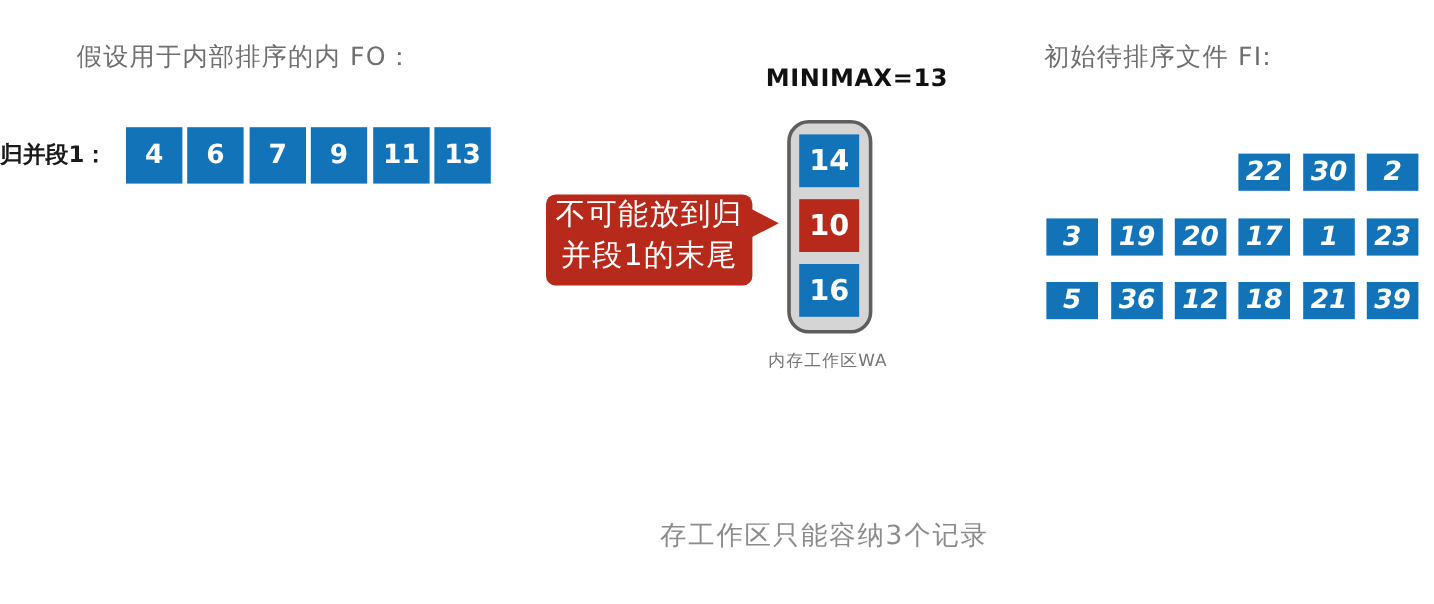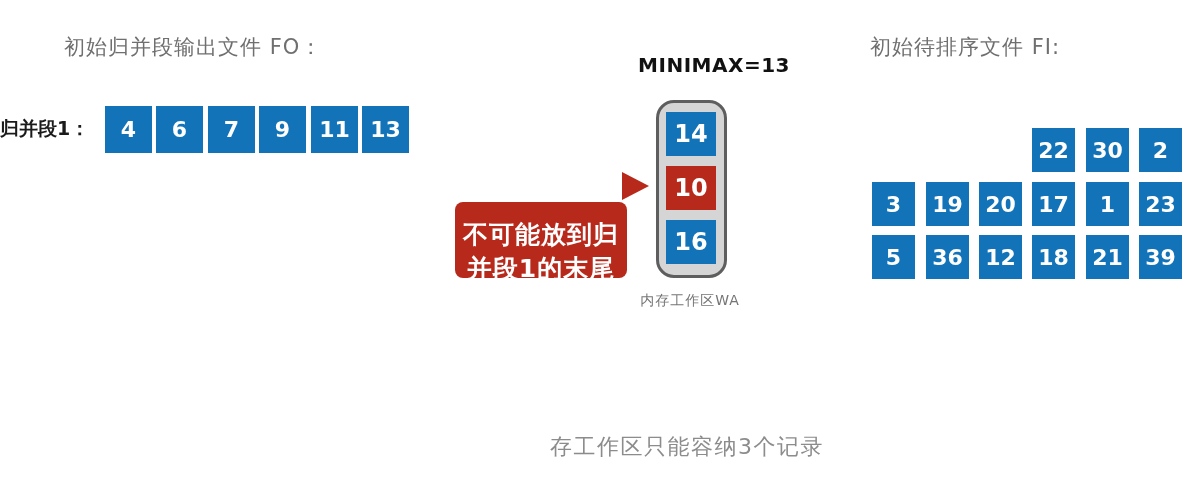--- a/index.html
+++ b/index.html
@@ -43,21 +43,21 @@
   }
   .cell{
     position:absolute;
     width:47px;height:47px;
     background:var(--blue);
     color:#ffffff;
     font-size:22px;
     font-weight:bold;
     display:flex;align-items:center;justify-content:center;
   }
-  .fi-cell{width:43px;height:44px;}
+  .fi-cell{width:43px;height:31px;font-style:italic;}
   .wa-box{
     position:absolute;
     left:656px;top:100px;
     width:71px;height:178px;
     background:var(--gray-fill);
     border:3px solid var(--gray-border);
     border-radius:18px;
   }
   .wa-cell{
     position:absolute;
@@ -71,26 +71,25 @@
   }
   .wa-cell.red{background:var(--red);}
   .callout{
     position:absolute;
     left:455px;top:162px;
     width:172px;height:76px;
     background:var(--red);
     border-radius:8px;
     color:#ffffff;
     font-size:25px;
-    font-weight:bold;
+    font-weight:normal;
     text-align:center;
     line-height:34px;
-    padding-top:16px;
+    padding-top:0;
     letter-spacing:1px;
-    margin-top:40px;
   }
   .callout-arrow{
     position:absolute;
     left:622px;top:172px;
     width:0;height:0;
     border-top:14px solid transparent;
     border-bottom:14px solid transparent;
     border-left:27px solid var(--red);
   }
   .wa-caption{
@@ -105,21 +104,21 @@
     color:var(--note-gray);
     letter-spacing:1.5px;
     line-height:30px;
     width:500px;
     text-align:center;
   }
 </style>
 </head>
 <body>
 
-<div class="abs section-title" style="left:64px;top:33px">初始归并段输出文件 FO：</div>
+<div class="abs section-title" style="left:64px;top:33px">假设用于内部排序的内 FO：</div>
 
 <div class="abs segment-label" style="left:0px;top:116px">归并段1：</div>
 
 <div class="cell" style="left:105px;top:106px">4</div>
 <div class="cell" style="left:156px;top:106px">6</div>
 <div class="cell" style="left:208px;top:106px">7</div>
 <div class="cell" style="left:259px;top:106px">9</div>
 <div class="cell" style="left:311px;top:106px">11</div>
 <div class="cell" style="left:362px;top:106px">13</div>
 

